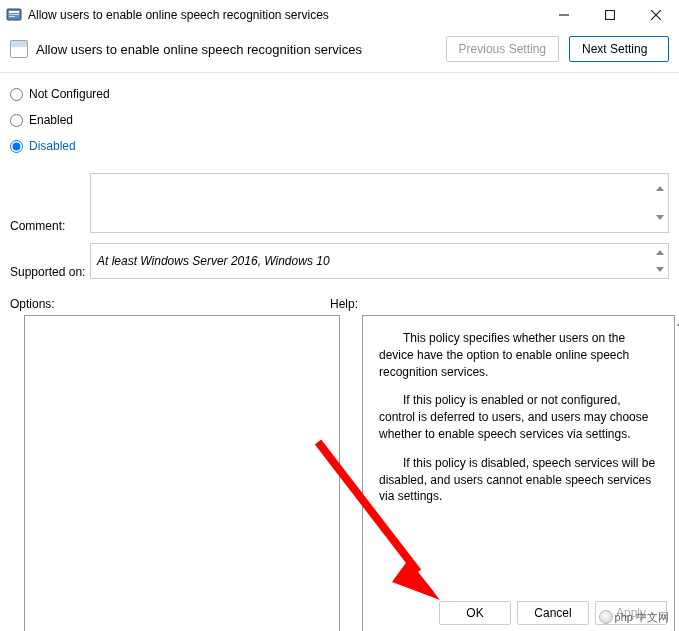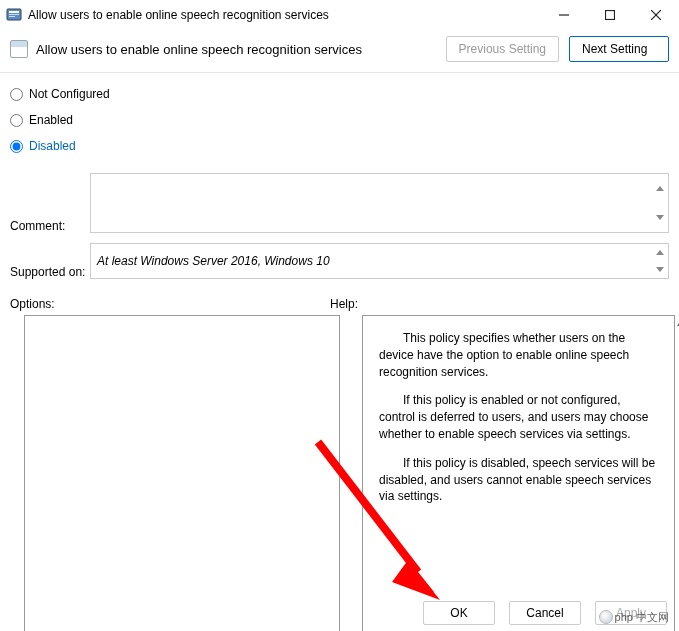--- a/index.html
+++ b/index.html
@@ -49,21 +49,21 @@
   .panel.options { width: 316px; }
   .panel.help { flex: 1; position: relative; }
   .help-inner { padding: 14px 16px; font-size: 12px; line-height: 1.4; }
   .help-inner p { margin: 0 0 12px 0; text-indent: 24px; }
   .vscroll { position: absolute; right: -14px; top: 0; width: 14px; display: flex; flex-direction: column; height: 100%; }
   .vscroll .end { height: 14px; display: flex; align-items: center; justify-content: center; }
   .tri-up-s { width: 0; height: 0; border-left: 4px solid transparent; border-right: 4px solid transparent; border-bottom: 6px solid #666; }
   .tri-down-s { width: 0; height: 0; border-left: 4px solid transparent; border-right: 4px solid transparent; border-top: 6px solid #666; }
 
   
-  .footer { position: absolute; bottom: 6px; right: 12px; display: flex; gap: 14px; border-radius: 10px; }
+  .footer { position: absolute; bottom: 6px; right: 12px; display: flex; gap: 6px; border-radius: 10px; }
   .fbtn { border: 1px solid #ccc; background: #fff; padding: 4px 10px; min-width: 72px; text-align: center; font-size: 12px; border-radius: 2px; }
   .fbtn.disabled { color: #aaa; }
 
   
   .arrow-ann { position: absolute; pointer-events: none; }
 
   
   .watermark { position: absolute; bottom: 6px; right: 10px; font-size: 11px; color: #444; display: flex; align-items: flex-start; gap: 2px; opacity: 0.85; }
   .watermark .wmicon { width: 14px; height: 14px; border-radius: 50%; background: radial-gradient(circle at 40% 35%, #fff 0%, #cfd6dd 70%); border: 1px solid #aaa; display:inline-block; }
 </style>

